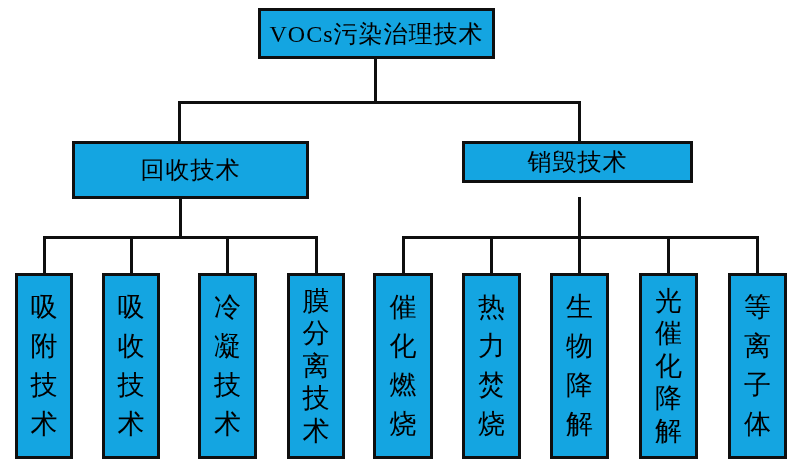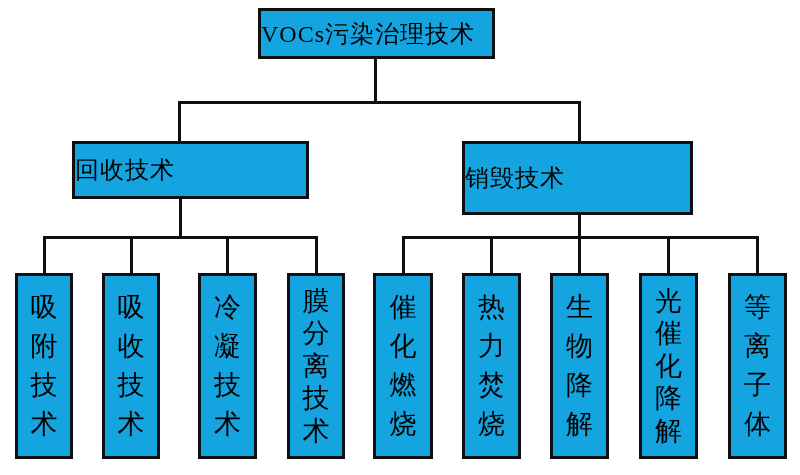--- a/index.html
+++ b/index.html
@@ -14,31 +14,31 @@
   body{
     background:var(--bg);
     font-family:"Liberation Serif","DejaVu Serif",serif;
     color:var(--text);
   }
   .stage{position:relative;width:800px;height:475px;background:var(--bg);overflow:hidden;}
   .node{
     position:absolute;
     background:var(--box-fill);
     border:3px solid var(--box-border);
-    display:flex;align-items:center;
+    display:flex;align-items:center;justify-content:center;
   }
   .hlabel{font-size:24px;letter-spacing:1px;white-space:nowrap;}
   .vbox{flex-direction:column;justify-content:space-evenly;padding:6px 0;}
   .vchar{display:block;font-size:27px;line-height:1;text-align:center;}
   .line{position:absolute;background:var(--connector);}
   
   #root-box{left:258px;top:8px;width:237px;height:51px;}
   
   #branch-left{left:72px;top:141px;width:237px;height:58px;}
-  #branch-right{left:462px;top:141px;width:231px;height:74px;}
+  #branch-right{left:462px;top:141px;width:231px;height:42px;}
   
   .lv{width:3px;}
   .lh{height:3px;}
 </style>
 </head>
 <body>
 
 <div class="stage">
 
   <div class="line lv" style="left:374px;top:57px;height:47px;"></div>

